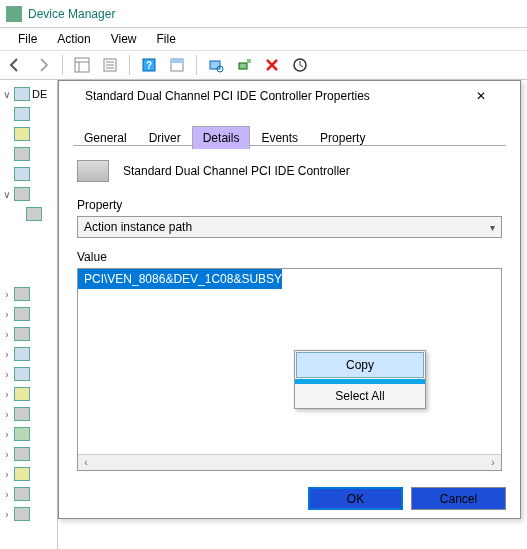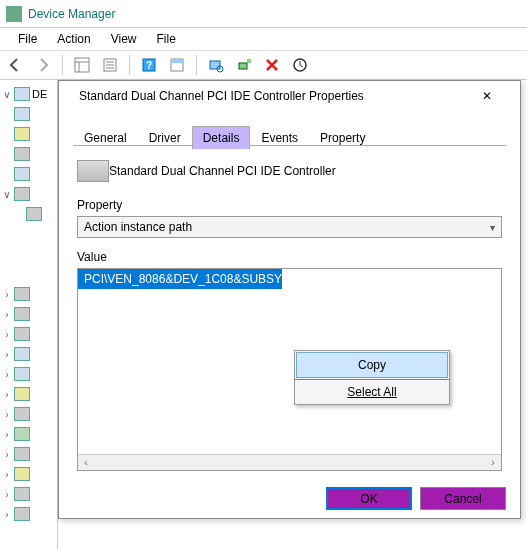--- a/index.html
+++ b/index.html
@@ -20,48 +20,48 @@
 .content { position: relative; height: calc(549px - 28px - 22px - 30px); display: flex; }
 
 .tree { width: 58px; border-right: 1px solid #ccc; padding: 4px 2px; overflow: hidden; }
 .tree-row { height: 20px; display: flex; align-items: center; gap: 2px; font-size: 11px; }
 .tree-exp { width: 10px; text-align: center; color: #666; font-size: 10px; }
 .tree-icon { width: 16px; height: 14px; background: #7bbde8; border: 1px solid #5a9; display: inline-block; }
 .tree-icon.i1{background:#cde;} .tree-icon.i2{background:#e8e8a0;} .tree-icon.i3{background:#ccc;}
 .tree-icon.i4{background:#b8d8b8;}
 
 .dialog { position: absolute; left: 58px; top: 0; right: 6px; bottom: 30px; background: #fff; border: 1px solid #888; box-shadow: 2px 2px 6px rgba(0,0,0,.2); display: flex; flex-direction: column; }
-.dlg-title { height: 30px; display: flex; align-items: center; padding: 0 20px; justify-content: space-between; }
+.dlg-title { height: 30px; display: flex; align-items: center; padding: 0 26px; justify-content: space-between; }
 .dlg-title span { font-size: 12px; }
 .close-x { font-size: 15px; padding: 4px 8px; }
 
 .tabs { display: flex; margin: 10px 14px 0; border-bottom: 1px solid #aaa; }
 .tab { padding: 4px 10px; font-size: 12px; border: 1px solid transparent; position: relative; top: 5px; }
 .tab.active { border: 1px solid #aaa; border-bottom: 1px solid #fff; background: #c4b5fd; }
 
 .body { padding: 14px 18px 8px; flex: 1; display: flex; flex-direction: column; }
-.hdr { display: flex; align-items: center; margin-bottom: 16px; }
+.hdr { display: flex; align-items: center; gap: 14px; margin-bottom: 16px; }
 .dev-icon { width: 32px; height: 22px; background: linear-gradient(#ddd,#bbb); border: 1px solid #999; }
 .lbl { font-size: 12px; margin-bottom: 4px; }
 .combo { border: 1px solid #999; height: 22px; display: flex; align-items: center; justify-content: space-between; padding: 0 6px; font-size: 12px; background: #f3f3f3; margin-bottom: 12px; }
 .combo .arrow { font-size: 10px; color: #555; }
 
 .value-box { flex: 1; border: 1px solid #999; background: #fff; position: relative; overflow: hidden; min-height: 200px; }
 .value-row { background: #0078d7; color: #fff; padding: 3px 6px; font-size: 12px; white-space: nowrap; width: 204px; }
 .hscroll { position: absolute; bottom: 0; left: 0; right: 0; height: 16px; background: #f0f0f0; border-top: 1px solid #ccc; display: flex; }
 .hscroll .sa { width: 16px; text-align: center; font-size: 10px; color: #666; line-height: 16px; }
 .hscroll .track { flex: 1; background: #f0f0f0; }
 
-.ctx { position: absolute; left: 294px; top: 270px; background: #f5f5f5; border: 1px solid #999; box-shadow: 2px 2px 4px rgba(0,0,0,.25); width: 156px; }
+.ctx { position: absolute; left: 294px; top: 270px; background: #f5f5f5; border: 1px solid #999; box-shadow: 2px 2px 4px rgba(0,0,0,.25); width: 132px; }
 .ctx-item { padding: 5px 0; text-align: center; font-size: 12px; }
 .ctx-item.hl { background: #cde6ff; border: 1px solid #7ab; margin: 1px; }
-.ctx-item:not(.hl) { border-top: 1px solid #0ea5e9; text-decoration: underline; }
+.ctx-item:not(.hl) { border-top: 5px solid #0ea5e9; }
 
 .btns { display: flex; justify-content: flex-end; gap: 8px; padding: 8px 14px; }
-.btn { width: 86px; height: 23px; border: 1px solid #888; background: #a21caf; font-size: 12px; }
+.btn { width: 95px; height: 23px; border: 1px solid #888; background: #1d4ed8; font-size: 12px; }
 .btn.def { border: 1px solid #0078d7; box-shadow: 0 0 0 1px #0078d7 inset; }
 </style>
 </head>
 <body>
 
 <div class="titlebar">
   <span class="app-icon"></span>
   <span class="title">Device Manager</span>
 </div>
 

